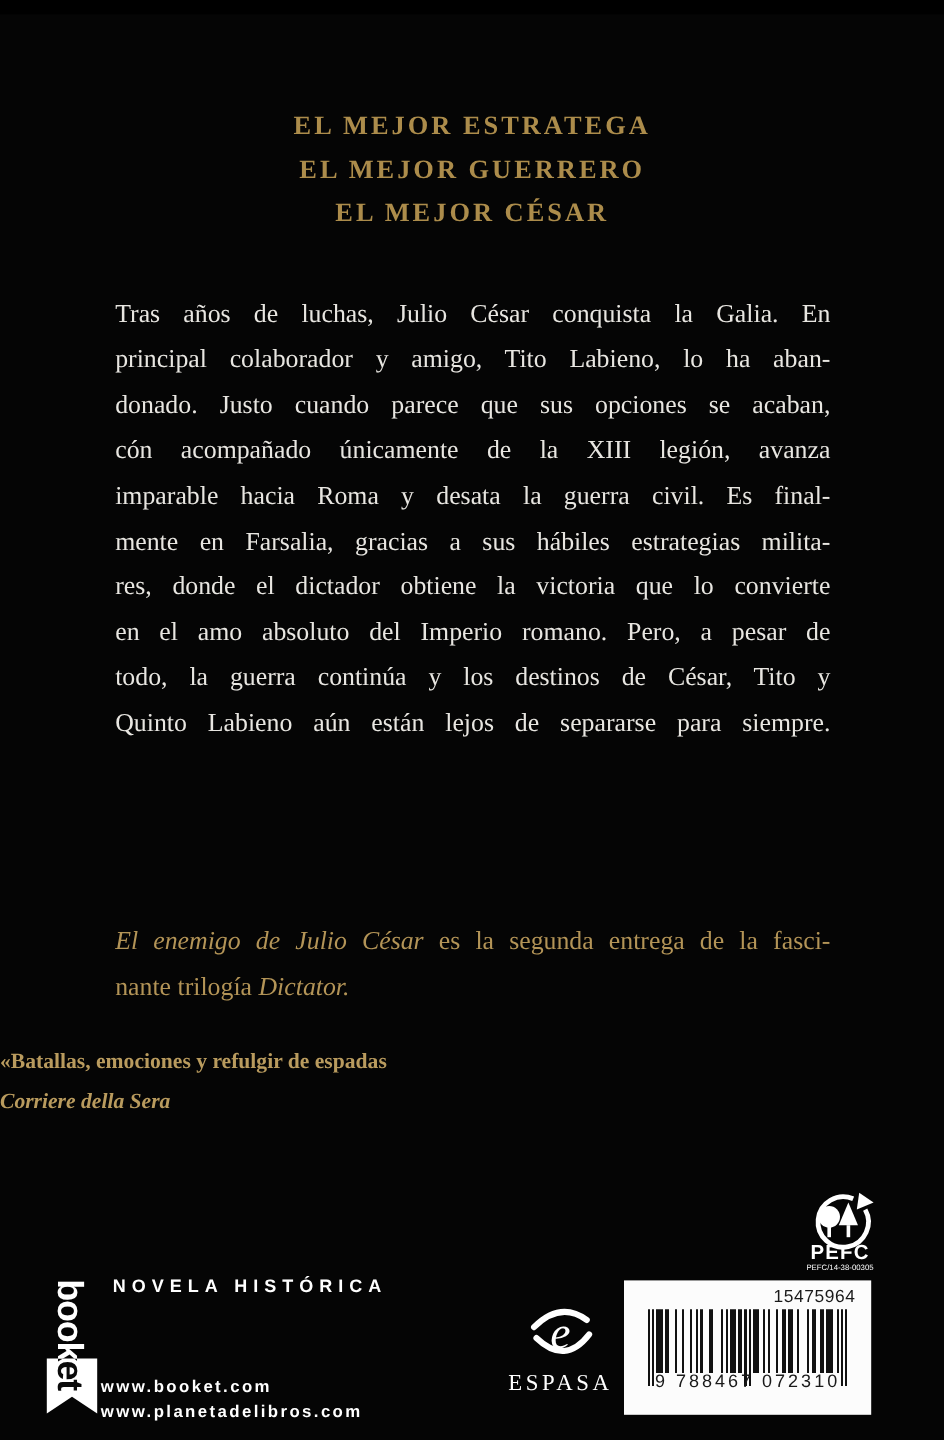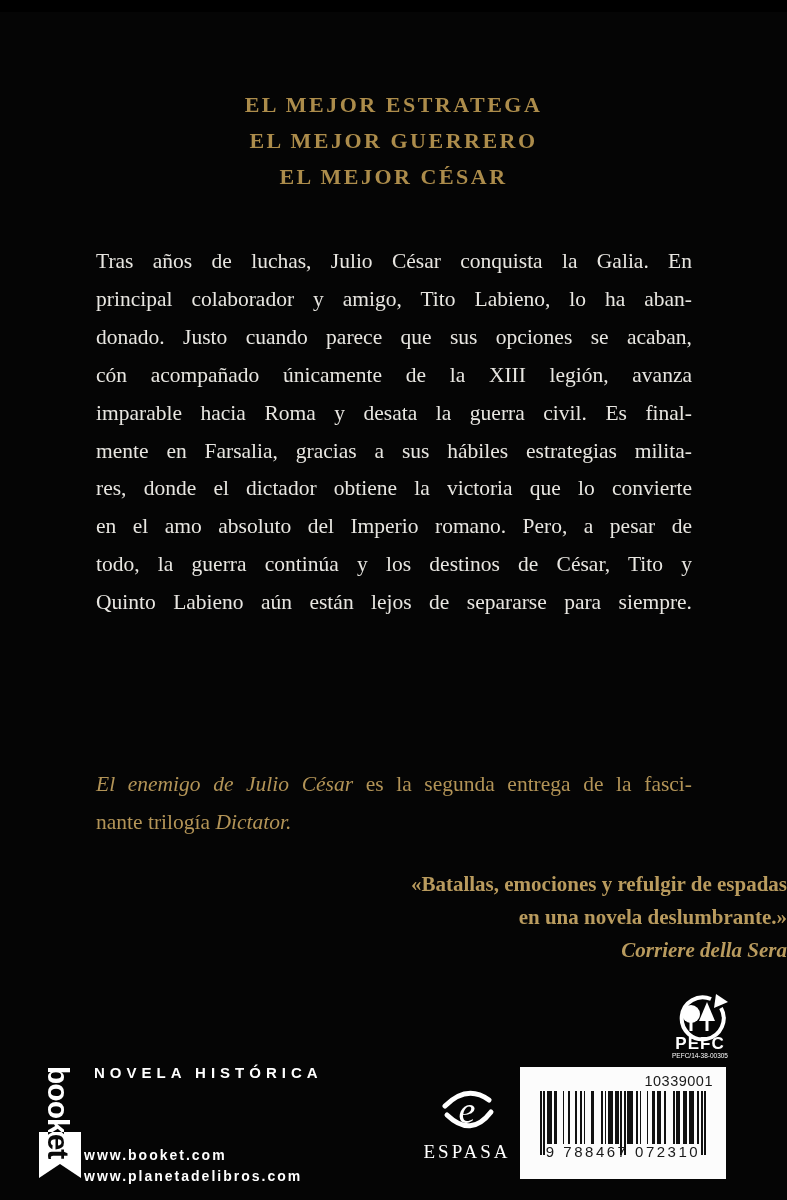--- a/index.html
+++ b/index.html
@@ -23,22 +23,22 @@
   
   .series-note{
     position:absolute;left:96px;top:754px;width:596px;
     color:var(--gold-note,#b39457);font-size:21.5px;line-height:37.9px;
   }
   .note-line{text-align:justify;text-align-last:justify;}
   .note-line.no-stretch{text-align:left;text-align-last:left;}
   .italic{font-style:italic;}
   
   .press-quote{
-    position:absolute;left:0;right:0;top:856px;text-align:right;
-    color:var(--gold-quote,#b99b5e);font-weight:bold;font-size:21px;line-height:33px;
+    position:absolute;left:0;right:0;top:856px;text-align:left;
+    color:var(--gold-quote,#b99b5e);font-weight:bold;font-size:18px;line-height:33px;
   }
   .press-quote .source{font-style:italic;}
   
   .booket-logo{position:absolute;left:36px;top:1052px;}
   .collection{
     position:absolute;left:94px;top:1052px;
     font-family:"Liberation Sans",sans-serif;font-weight:bold;
     font-size:15px;letter-spacing:5px;color:#fff;
   }
   .urls{
@@ -91,21 +91,20 @@
       <div class="syn-line">Quinto Labieno aún están lejos de separarse para siempre.</div>
     </div>
 
   <div class="series-note">
     <div class="note-line"><span class="italic">El enemigo de Julio César</span><span> es la segunda entrega de la fasci-</span></div>
     <div class="note-line no-stretch"><span>nante trilogía </span><span class="italic">Dictator.</span></div>
   </div>
 
   <div class="press-quote">
     <div>«Batallas, emociones y refulgir de espadas</div>
-    <div>en una novela deslumbrante.»</div>
     <div class="source">Corriere della Sera</div>
   </div>
 
   <svg class="booket-logo" width="48" height="120" viewBox="0 0 48 120">
     <defs>
       <clipPath id="bkclip">
           <polygon points="3,68 45,68 45,114 24,100 3,114"></polygon>
         </clipPath>
     </defs>
     <polygon points="3,68 45,68 45,114 24,100 3,114" fill="#fff"></polygon>
@@ -136,21 +135,21 @@
   <div class="espasa">
     <svg width="58" height="50" viewBox="0 0 58 50">
       <path d="M7 20 Q29 -2 51 14" stroke="#fff" stroke-width="5" fill="none" stroke-linecap="round"></path>
       <path d="M9 29 Q33 52 53 26" stroke="#fff" stroke-width="5" fill="none" stroke-linecap="round"></path>
       <text x="29" y="37" text-anchor="middle" font-size="38" font-style="italic" font-family="Liberation Serif, serif" fill="#fff">e</text>
     </svg>
     <div class="espasa-name">ESPASA</div>
   </div>
 
   <div class="barcode-box">
-    <div class="product-code">10339001</div>
+    <div class="product-code">15475964</div>
     <svg class="bars" width="166" height="64" viewBox="0 0 95 64" preserveAspectRatio="none">
         <rect x="0" y="0" width="1" height="64"></rect>
         <rect x="2" y="0" width="1" height="64"></rect>
         <rect x="4" y="0" width="1" height="53"></rect>
         <rect x="5" y="0" width="1" height="53"></rect>
         <rect x="6" y="0" width="1" height="53"></rect>
         <rect x="8" y="0" width="1" height="53"></rect>
         <rect x="9" y="0" width="1" height="53"></rect>
         <rect x="13" y="0" width="1" height="53"></rect>
         <rect x="16" y="0" width="1" height="53"></rect>

